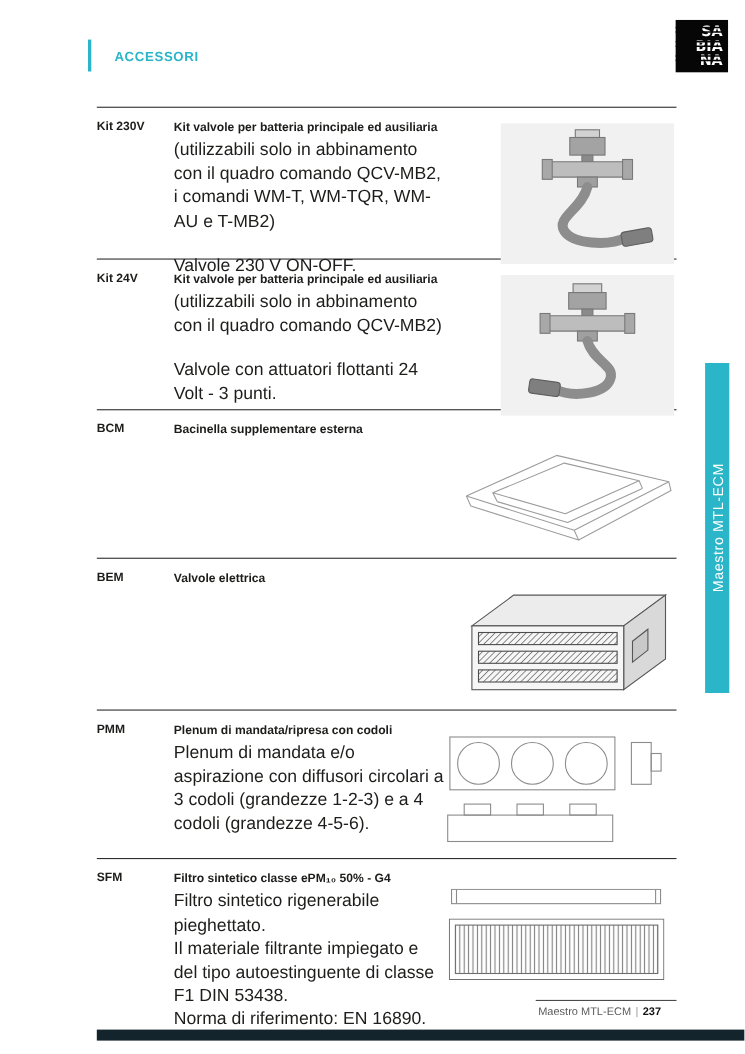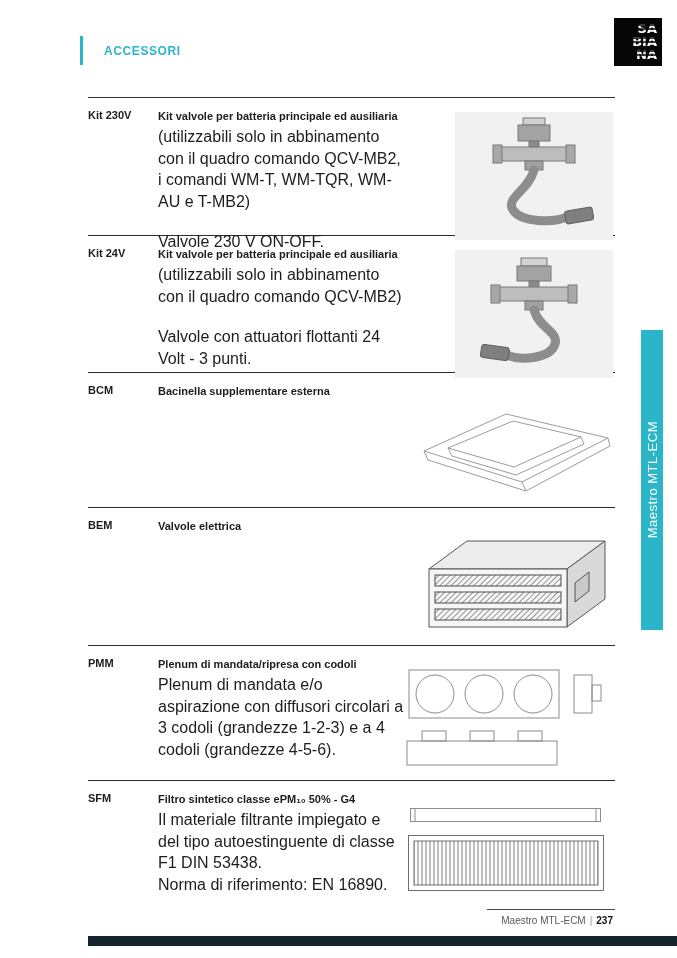--- a/index.html
+++ b/index.html
@@ -40,21 +40,21 @@
   .figure svg { position:absolute; }
   .fig-valve   { top:3px;  left:49px; }
   .fig-pan     { top:20px; left:12px; }
   .fig-bem     { top:8px;  left:7px;  }
   .fig-plenum1 { top:8px;  left:2px;  }
   .fig-plenum2 { top:69px; left:0px;  }
   .fig-filter1 { top:16px; left:4px;  }
   .fig-filter2 { top:43px; left:2px;  }
   
   .footer-rule { position:absolute; right:62px; bottom:48px; width:128px; height:1px; background:#4a4a4a; }
-  .footer-text { position:absolute; right:64px; bottom:32px; font-size:10px; white-space:nowrap; }
+  .footer-text { position:absolute; right:76px; bottom:32px; font-size:10px; white-space:nowrap; }
   .footer-text .prod { color:#5a5a5a; }
   .footer-text .sep  { color:#9a9a9a; padding:0 4px; }
   .footer-text .num  { color:#111; font-weight:bold; }
   .bottom-bar { position:absolute; left:88px; right:0; bottom:12px; height:10px; background:#14242c; }
 </style>
 </head>
 <body>
 
 <div class="page">
 
@@ -202,20 +202,21 @@
             <rect x="112" y="5" width="24" height="10"></rect>
           </g>
         </svg>
       </div>
     </section>
 
     <section class="row r6">
       <div class="code">SFM</div>
       <div class="txt">
         <h3>Filtro sintetico classe ePM₁₀ 50% - G4</h3>
+        <p>Filtro sintetico rigenerabile pieghettato.</p>
         <p>Il materiale filtrante impiegato e del tipo autoestinguente di classe F1 DIN 53438.</p>
         <p>Norma di riferimento: EN 16890.</p>
       </div>
       <div class="figure">
         <svg class="fig-filter1" width="192" height="15" viewBox="0 0 192 15">
           <g fill="none" stroke="#8c8c8c" stroke-width="1">
             <rect x="0.5" y="0.5" width="190" height="13"></rect>
             <line x1="5" y1="0.5" x2="5" y2="13.5"></line>
             <line x1="186" y1="0.5" x2="186" y2="13.5"></line>
           </g>

